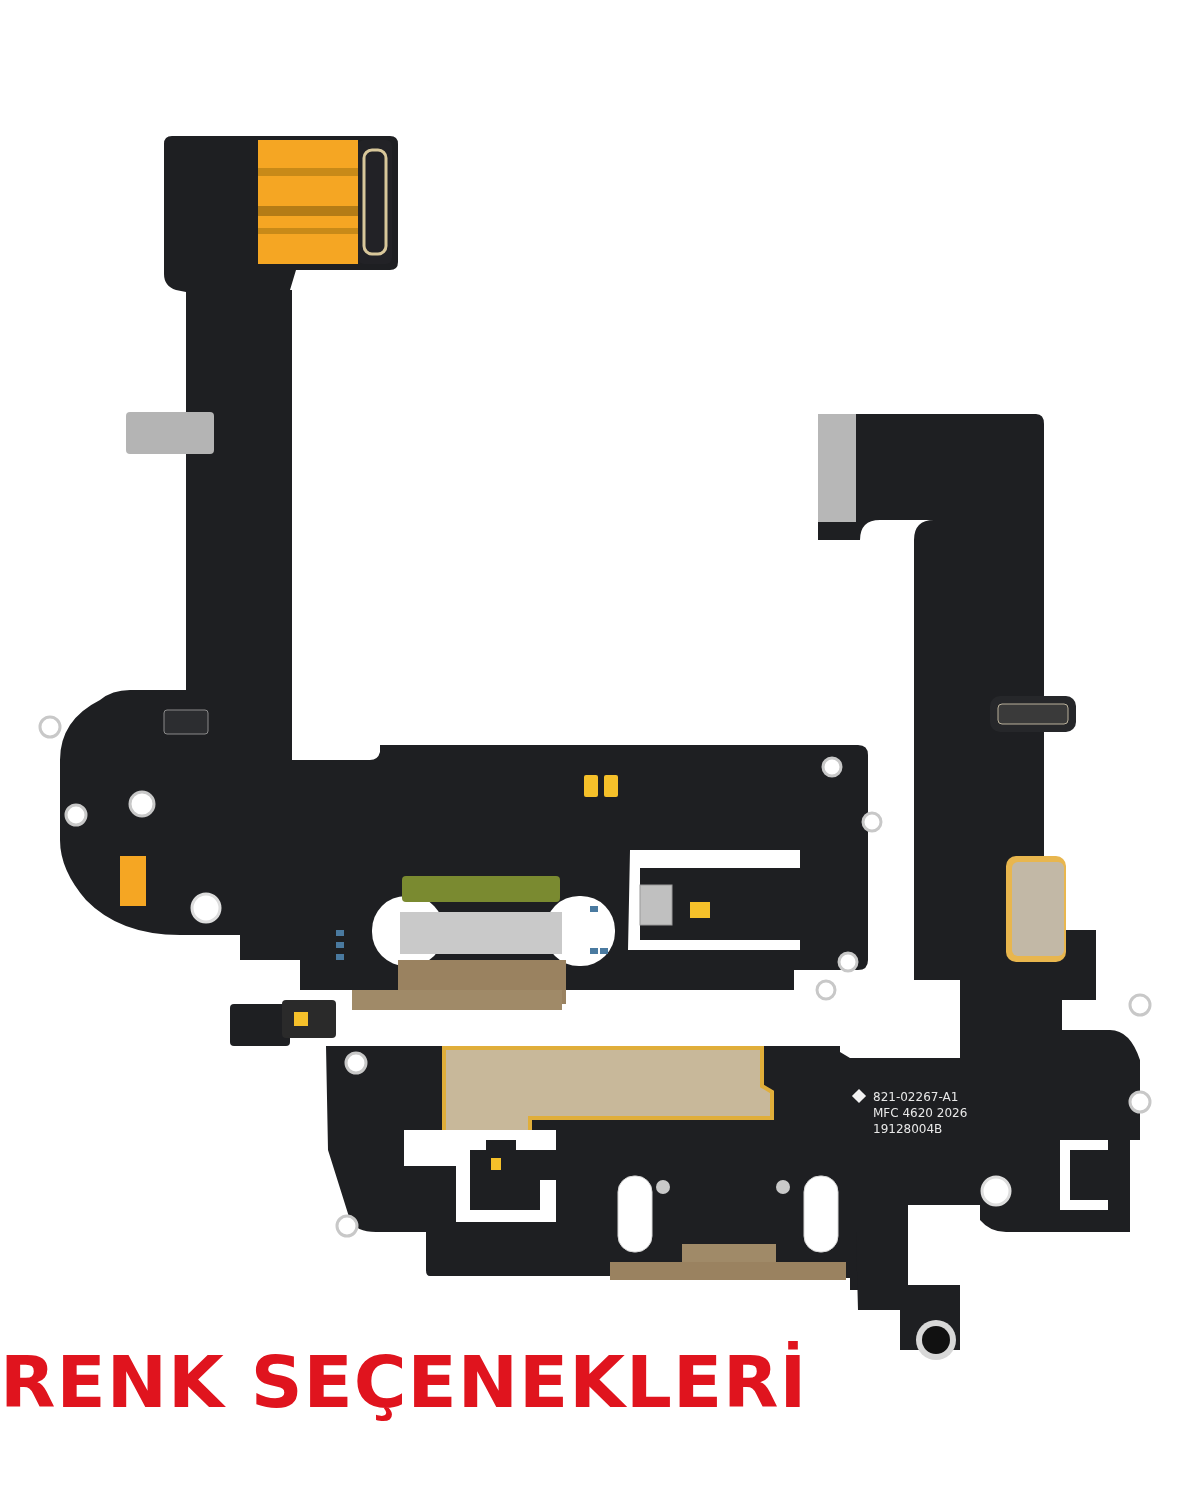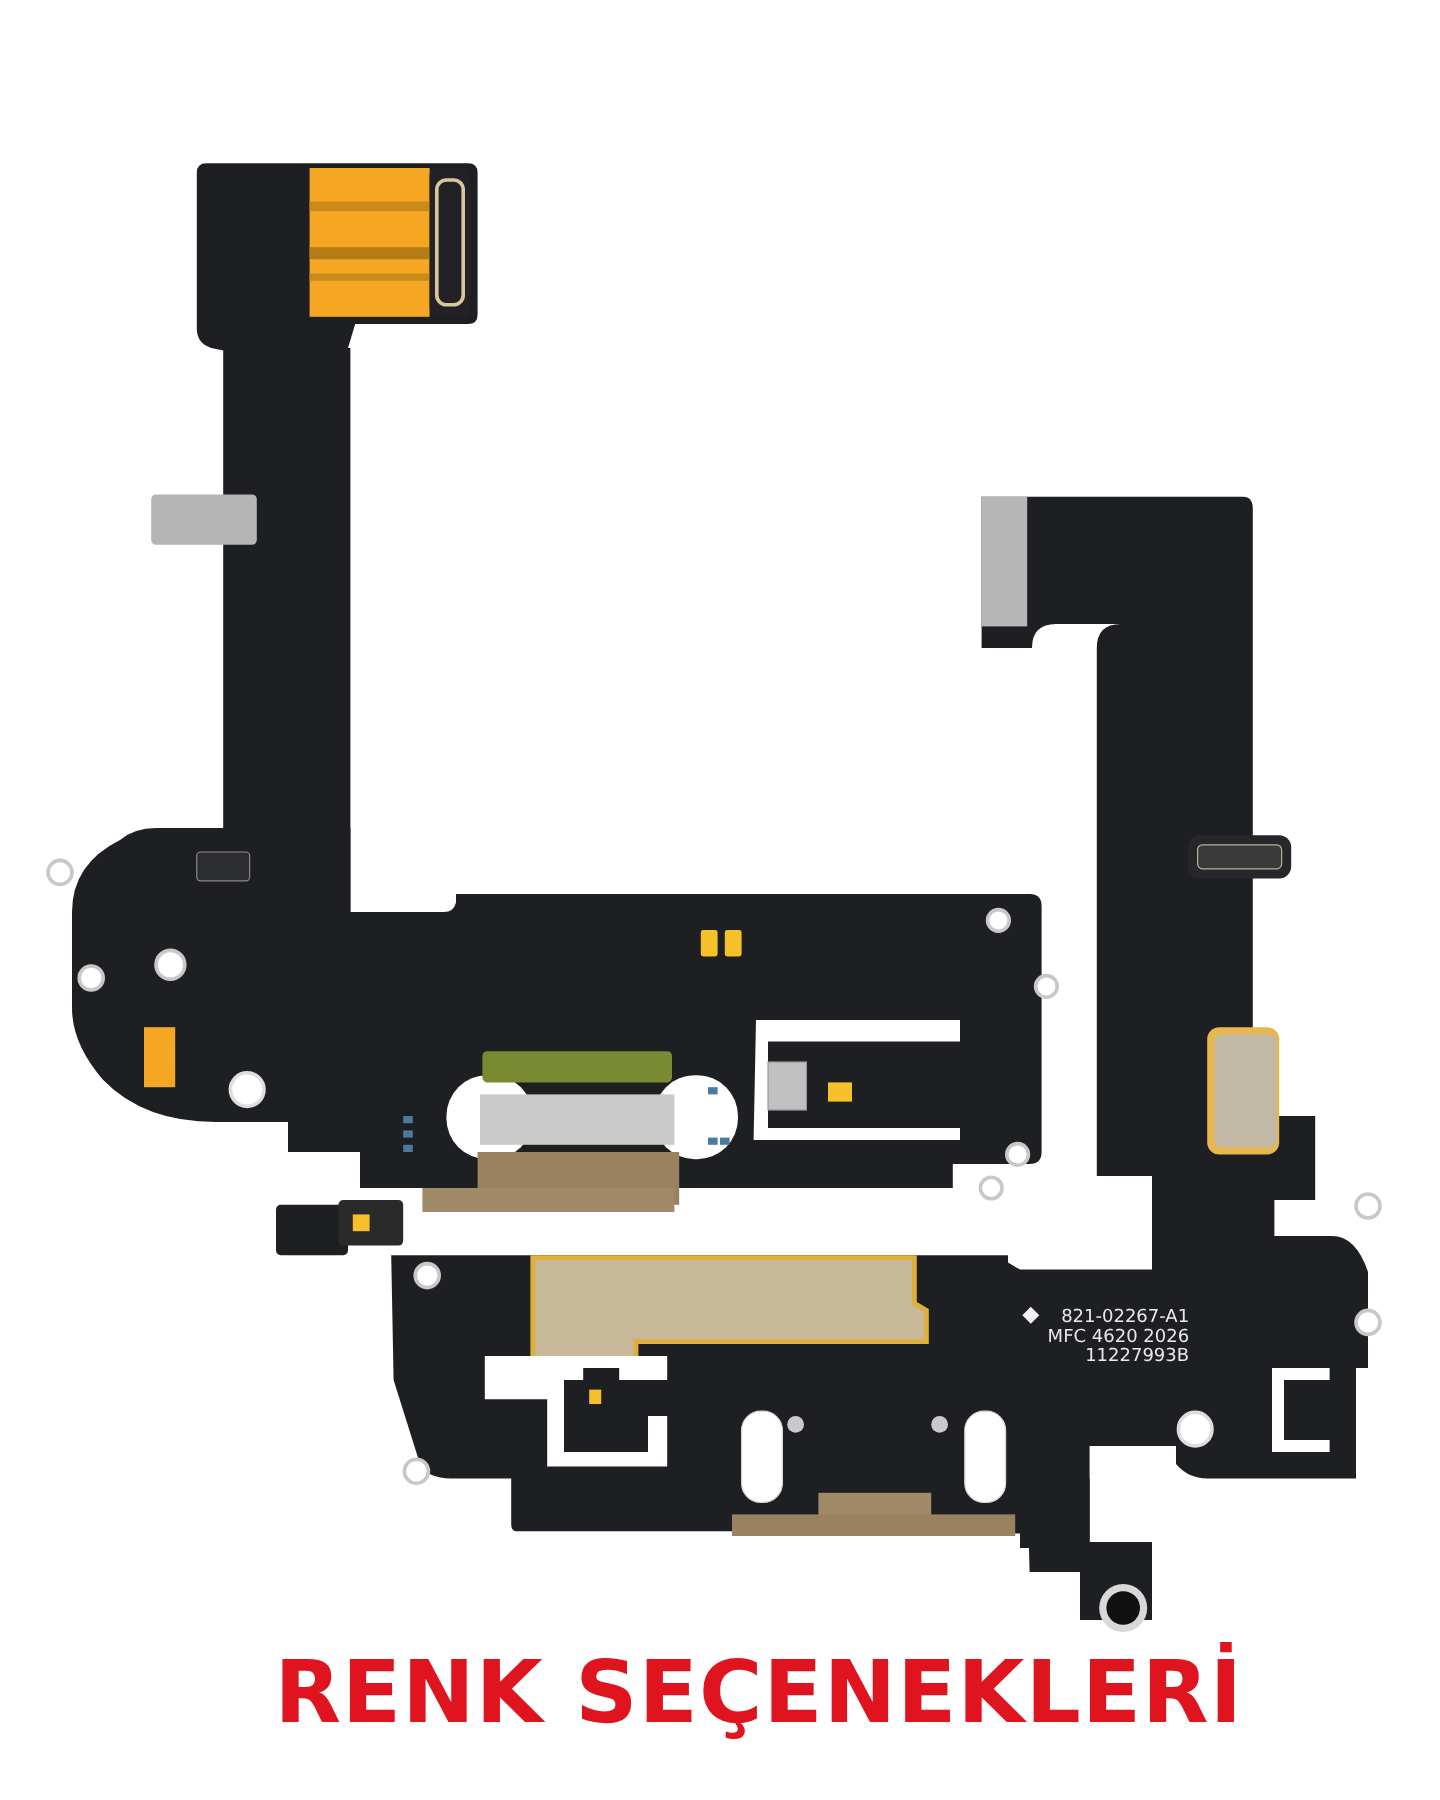--- a/index.html
+++ b/index.html
@@ -1,25 +1,25 @@
 <!DOCTYPE html>
 <html><head>
 <meta charset="utf-8">
 <style>
   html, body { margin: 0; padding: 0; background: #ffffff; }
   body { width: 1200px; height: 1500px; position: relative; overflow: hidden; font-family: "Liberation Sans", sans-serif; }
   .stage { position: absolute; left: 0; top: 0; width: 1200px; height: 1500px; }
   .caption {
-    position: absolute; left: 0; width: 1036px; top: 1368px; text-align: right;
+    position: absolute; left: 0; width: 1036px; top: 1340px; text-align: left;
     font-family: "DejaVu Sans", sans-serif; font-weight: bold; font-size: 72px;
     letter-spacing: 1px; color: #e0141e;
   }
   .board-print {
     position: absolute; left: 873px; top: 1089px; color: #e8e8e8;
-    font-family: "DejaVu Sans", sans-serif; font-size: 15px; line-height: 16px; text-align: right;
+    font-family: "DejaVu Sans", sans-serif; font-size: 12px; line-height: 16px;
   }
   .board-print .diamond {
     position: absolute; left: -19px; top: 2px; width: 10px; height: 10px;
     background: #f2f2f2; transform: rotate(45deg);
   }
 </style>
 </head>
 <body>
 
 <div class="stage">
@@ -123,17 +123,17 @@
       <path d="M856 1232 H908 V1285 H960 V1350 H900 V1310 H858 Z" fill="#1e1f22"></path>
       <circle cx="936" cy="1340" r="20" fill="#d8d8d8"></circle>
       <circle cx="936" cy="1340" r="14" fill="#111"></circle>
     </g>
   </svg>
 
   <div class="board-print">
     <span class="diamond"></span>
     <div>821-02267-A1</div>
     <div>MFC 4620 2026</div>
-    <div>11227993B</div>
+    <div>19128004B</div>
   </div>
 
   <div class="caption">RENK SEÇENEKLERİ</div>
 </div>
 
 </body></html>

